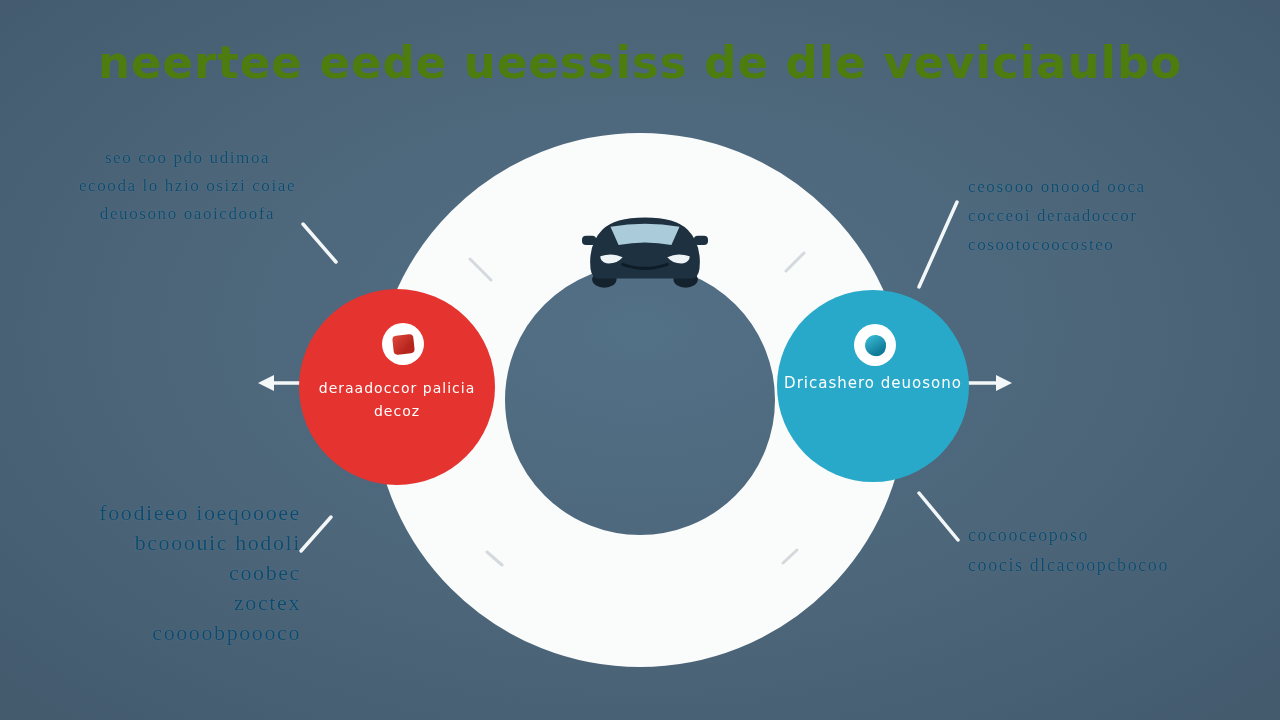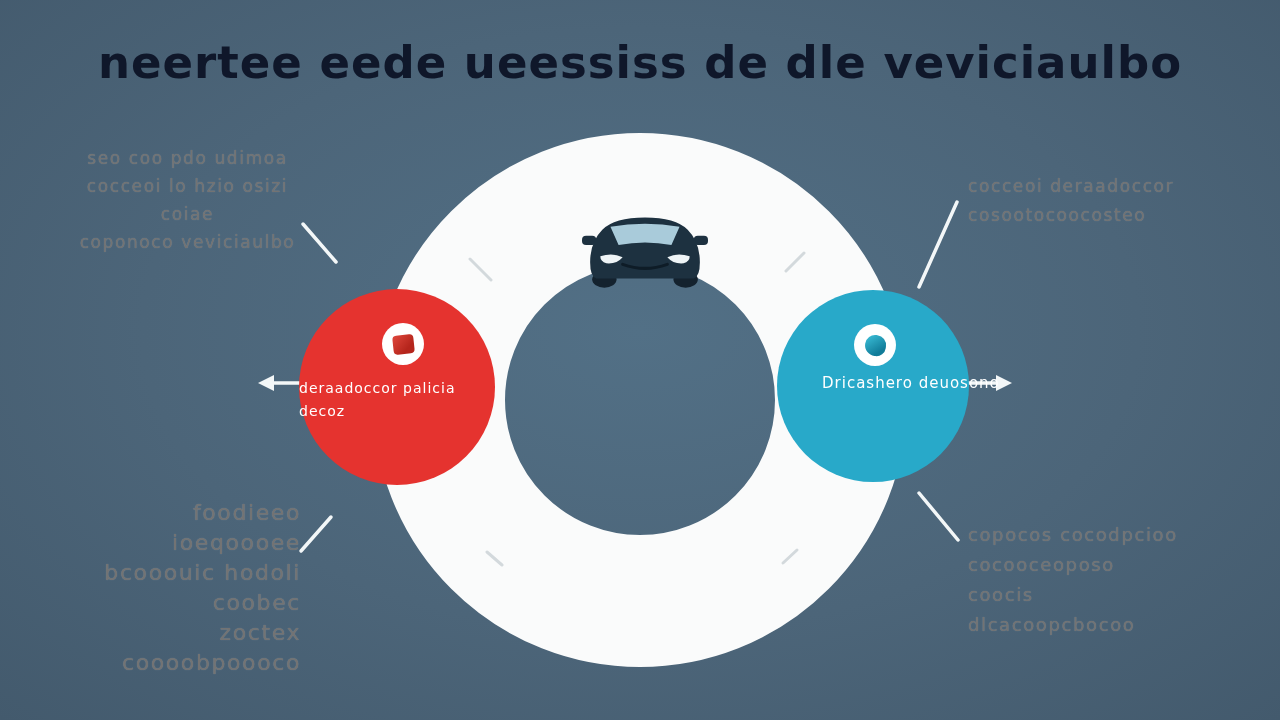--- a/index.html
+++ b/index.html
@@ -7,41 +7,41 @@
     width:1280px;height:720px;overflow:hidden;
     font-family:"DejaVu Sans", sans-serif;
     background:radial-gradient(ellipse at 50% 46%, #527086 0%, #4c6579 55%, #435a6d 100%);
     position:relative;
   }
   .stage{position:absolute;inset:0;}
 
   
   .title{
     position:absolute;top:36px;left:0;width:1280px;
-    text-align:center;color:#0f172a;font-size:45px;font-weight:700;
+    text-align:center;color:#4d7c0f;font-size:45px;font-weight:700;
     letter-spacing:1px;white-space:nowrap;
   }
 
   
   .donut{
     position:absolute;left:373px;top:133px;
     width:270px;height:270px;border:132px solid #fafbfb;border-radius:50%;
     box-sizing:content-box;z-index:1;
   }
 
   
   .overlay{position:absolute;left:0;top:0;z-index:2;pointer-events:none;}
 
   
   .car{position:absolute;left:582px;top:199px;width:126px;height:90px;z-index:3;}
 
   
   .node{
     position:absolute;border-radius:50%;z-index:3;
-    color:#ffffff;
+    color:#ffffff;text-align:center;
   }
   .node-red{left:299px;top:289px;width:196px;height:196px;background:#e5332f;}
   .node-blue{left:777px;top:290px;width:192px;height:192px;background:#28a9c9;}
   .badge{
     position:absolute;width:42px;height:42px;border-radius:50%;background:#ffffff;
     display:flex;align-items:center;justify-content:center;
   }
   .node-red .badge{left:83px;top:34px;}
   .node-blue .badge{left:77px;top:34px;}
   .badge .glyph-red{
@@ -52,27 +52,28 @@
   .badge .glyph-blue{
     width:21px;height:21px;border-radius:50% 50% 46% 54%;
     background:linear-gradient(140deg,#3ec3dc 0%,#117c99 75%);
     transform:rotate(8deg);
   }
   .node-text{
     position:absolute;left:0;width:100%;
     font-size:14px;line-height:23px;letter-spacing:1px;
   }
   .node-red .node-text{top:88px;}
-  .node-blue .node-text{top:80px;font-size:15px;line-height:27px;padding-left:45px;}
+  .node-blue .node-text{top:80px;font-size:15px;line-height:27px;}
 
   
   .block{
-    position:absolute;color:#737373;letter-spacing:1.6px;
+    position:absolute;color:#0c4a6e;letter-spacing:1.6px;
     text-shadow:0 0 1px rgba(255,255,255,.25);
     z-index:2;
+    font-family:Liberation Serif, serif;
   }
   .block .ln{display:block;}
   .blk-tl{left:70px;top:144px;width:235px;text-align:center;font-size:17px;line-height:28px;}
   .blk-tr{left:968px;top:172px;width:230px;text-align:left;font-size:17px;line-height:29px;}
   .blk-bl{left:86px;top:498px;width:215px;text-align:right;font-size:22px;line-height:30px;}
   .blk-br{left:968px;top:520px;width:230px;text-align:left;font-size:18px;line-height:30px;}
   .faint{opacity:.35;padding-left:18px;}
 </style>
 </head>
 <body>
@@ -129,34 +130,34 @@
       <div class="glyph-blue"></div>
     </div>
     <div class="node-text">
       <span class="ln">Dricashero</span>
       <span class="ln">deuosono</span>
     </div>
   </div>
 
   <div class="block blk-tl">
     <span class="ln">seo coo pdo udimoa</span>
-    <span class="ln">cocceoi lo hzio osizi coiae</span>
-    <span class="ln">coponoco veviciaulbo</span>
+    <span class="ln">ecooda lo hzio osizi coiae</span>
+    <span class="ln">deuosono oaoicdoofa</span>
   </div>
 
   <div class="block blk-tr">
+    <span class="ln">ceosooo onoood ooca</span>
     <span class="ln">cocceoi deraadoccor</span>
     <span class="ln">cosootocoocosteo</span>
   </div>
 
   <div class="block blk-bl">
     <span class="ln">foodieeo ioeqoooee</span>
     <span class="ln">bcooouic hodoli coobec</span>
     <span class="ln">zoctex coooobpoooco</span>
   </div>
 
   <div class="block blk-br">
-    <span class="ln">copocos cocodpcioo</span>
     <span class="ln">cocooceoposo</span>
     <span class="ln">coocis dlcacoopcbocoo</span>
   </div>
 
 </div>
 
 </body></html>

